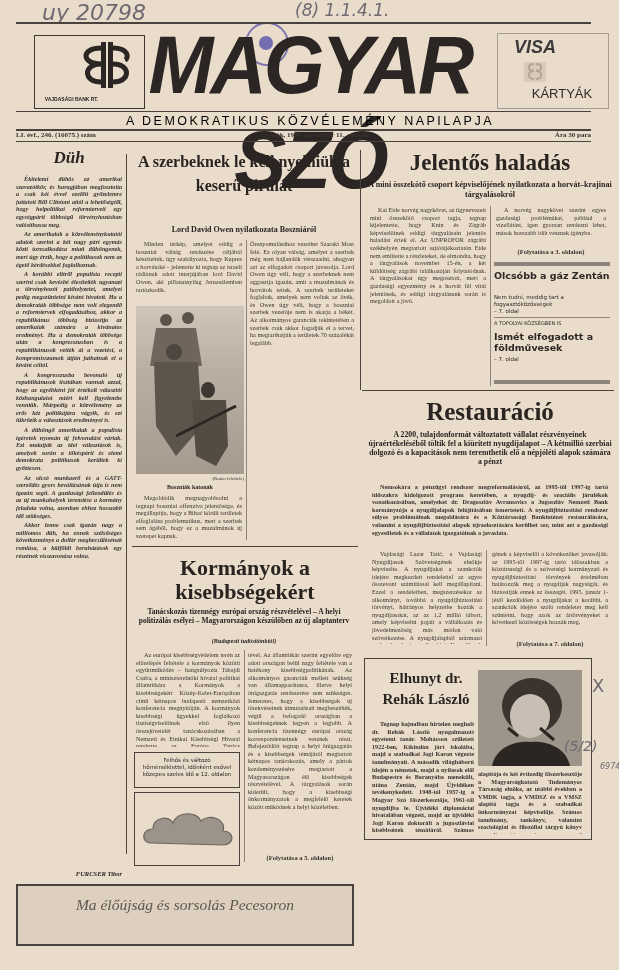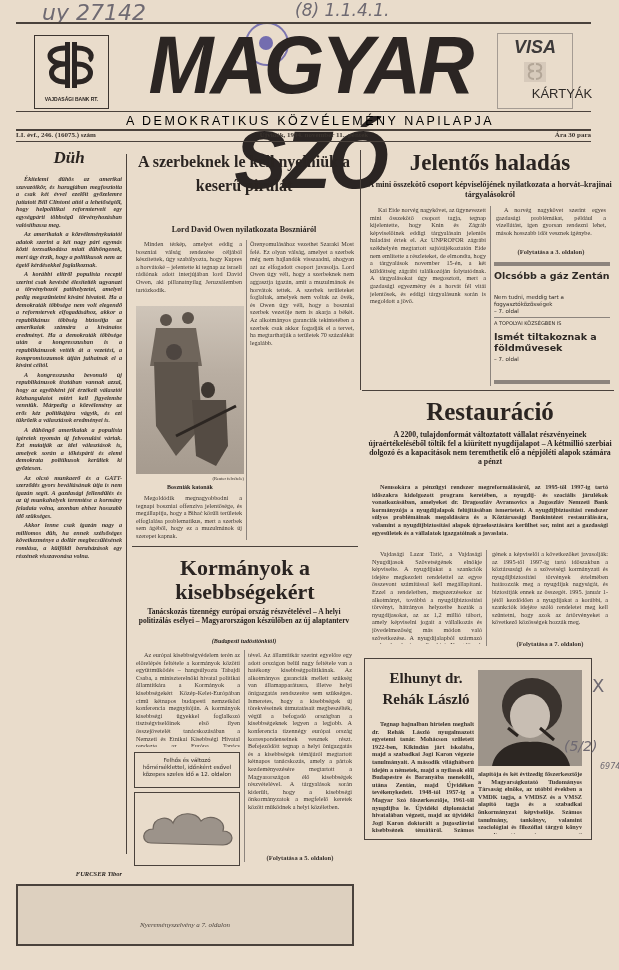--- a/index.html
+++ b/index.html
@@ -7,21 +7,21 @@
     width:619px; height:970px; overflow:hidden;
     background:#e9dccb;
     font-family:"Liberation Serif", serif;
     color:#2a2522;
     position:relative;
   }
   .rule { position:absolute; background:#4a423c; }
   .hand { position:absolute; font-family:"DejaVu Sans", sans-serif; color:#6f6a72; font-style:italic; }
   .stamp { position:absolute; width:40px; height:40px; border-radius:50%; border:2px solid #5a55a8; opacity:.75; }
   .stamp::after { content:""; position:absolute; left:12px; top:12px; width:14px; height:14px; border-radius:50%; background:#4d48a6; }
-  .logo-box { position:absolute; border:1px solid #3d3631; }
+  .logo-box { position:absolute; border:1px solid #3d3631;padding-left:36px; }
   .masthead-title {
     position:absolute; left:130px; top:22px; width:360px; text-align:center;
     font-family:"Liberation Sans", sans-serif; font-weight:bold; font-style:italic;
     font-size:78px; letter-spacing:-3px; color:#2b2523; line-height:90px;
     transform:scaleY(1.05);
   }
   .tagline {
     position:absolute; left:120px; top:114px; width:380px; text-align:center;
     font-family:"Liberation Sans", sans-serif; font-size:12.5px; letter-spacing:2.5px; color:#000000;
   }
@@ -35,21 +35,21 @@
   .body-text.bold { font-weight:bold; }
   .photo { position:absolute; overflow:hidden; }
   .teaser { position:absolute; font-family:"DejaVu Sans", sans-serif; color:#2e2925; }
   .box { position:absolute; border:1.5px solid #4a423c; }
   .grey-bar { position:absolute; background:#8c847d; }
   .cont { position:absolute; font-size:6.5px; font-weight:bold; text-align:center; color:#3a332e; }
 </style>
 </head>
 <body>
 
-<div class="hand" style="left:42px;top:0px;font-size:22px;">uy 27142</div>
+<div class="hand" style="left:42px;top:0px;font-size:22px;">uy 20798</div>
 <div class="hand" style="left:295px;top:0px;font-size:17px;">(8) 1.1.4.1.</div>
 <div class="stamp" style="left:245px;top:22px;"></div>
 
 <div class="rule" style="left:16px;top:22px;width:575px;height:1.5px;"></div>
 
 <div class="logo-box" style="left:34px;top:35px;width:73px;height:72px;">
   <svg width="73" height="60" viewBox="0 0 73 60">
     <rect x="30" y="6" width="5" height="46" fill="#2b2523"></rect>
     <rect x="37" y="6" width="5" height="46" fill="#2b2523"></rect>
     <path d="M30 12 C10 12 10 28 30 28 C12 28 12 46 30 46" fill="none" stroke="#2b2523" stroke-width="5"></path>
@@ -140,21 +140,21 @@
 <div class="rule" style="left:490px;top:206px;width:0.8px;height:180px;background:#8c847d;"></div>
 <div class="body-text" style="left:496px;top:206px;width:110px;height:40px;text-indent:8px;">A norvég nagykövet szerint egyes gazdasági problémákat, például a vízellátást, igen gyorsan rendezni lehet, mások hosszabb időt vesznek igénybe.</div>
 <div class="cont" style="left:496px;top:248px;width:110px;">(Folytatása a 3. oldalon)</div>
 
 <div class="grey-bar" style="left:494px;top:262px;width:116px;height:4px;"></div>
 <div class="teaser" style="left:494px;top:270px;width:116px;font-size:9.5px;font-weight:bold;line-height:11px;">Olcsóbb a gáz Zentán</div>
 <div class="teaser" style="left:494px;top:294px;width:116px;font-size:5.5px;line-height:6.5px;">Nem tudni, meddig tart a fogyasztóközösségek</div>
 <div class="teaser" style="left:494px;top:308px;width:116px;font-size:5.5px;">– 7. oldal</div>
 <div class="rule" style="left:494px;top:317px;width:116px;height:0.6px;background:#8c847d;"></div>
 <div class="teaser" style="left:494px;top:320px;width:116px;font-size:5px;">A TOPOLYAI KÖZSÉGBEN IS</div>
-<div class="teaser" style="left:494px;top:331px;width:116px;font-size:9.5px;font-weight:bold;line-height:11px;">Ismét tiltakoznak a földművesek</div>
+<div class="teaser" style="left:494px;top:331px;width:116px;font-size:9.5px;font-weight:bold;line-height:11px;">Ismét elfogadott a földművesek</div>
 <div class="teaser" style="left:494px;top:356px;width:116px;font-size:5.5px;">– 7. oldal</div>
 <div class="grey-bar" style="left:494px;top:380px;width:116px;height:4px;"></div>
 
 <div class="rule" style="left:362px;top:390px;width:252px;height:1px;"></div>
 
 <div class="headline" style="left:366px;top:398px;width:248px;font-size:25px;line-height:28px;">Restauráció</div>
 <div class="sub" style="left:368px;top:430px;width:244px;font-size:7.8px;line-height:9px;">A 2200, tulajdonformát változtatott vállalat részvényeinek újraértékeléséből töltik fel a kiürített nyugdíjalapot – A kétmillió szerbiai dolgozó és a kapacitások nem teremthetik elő a népjóléti alapok számára a pénzt</div>
 <div class="body-text bold" style="left:372px;top:483px;width:236px;height:62px;text-indent:8px;">Nemsokára a pénzügyi rendszer megreformálásáról, az 1995-től 1997-ig tartó időszakra kidolgozott program keretében, a nyugdíj- és szociális járulékok vonatkozásában, amelyeket dr. Dragoszláv Avramovics a Jugoszláv Nemzeti Bank kormányzója a nyugdíjalapok felújításában ismertetett. A nyugdíjbiztosítási rendszer súlyos problémáinak megoldására és a Köztársasági Bankintézet restaurálására, valamint a nyugdíjbiztosítási alapok újraelosztására kerülhet sor, mint azt a gazdasági egyesületek és a vállalatok igazgatóinak a javaslata.</div>
 <div class="body-text" style="left:372px;top:550px;width:110px;height:94px;text-indent:8px;">Vajdasági Lazar Tatić, a Vajdasági Nyugdíjasok Szövetségének elnökje képviselte. A nyugdíjakat a szankciók idejére megkezdett rendelettel az egyre összevont számítással kell megállapítani. Ezzel a rendeletben, megszerzésekor az alkotmányt, továbbá a nyugdíjbiztosítási törvényt, hátrányos helyzetbe hozták a nyugdíjasokat, az az 1,2 millió tábort, amely képviselni jogait a vállalkozás és jövedelmezőség más módon való szövetkezése. A nyugdíjalapból származó szakemberek és a Szerbiai Nyugdíjasok Szövetsége.</div>
 <div class="rule" style="left:486px;top:550px;width:0.8px;height:96px;background:#8c847d;"></div>
@@ -168,18 +168,18 @@
     <ellipse cx="54" cy="36" rx="30" ry="28" fill="#3a332e"></ellipse>
     <ellipse cx="52" cy="46" rx="20" ry="22" fill="#c8beb3"></ellipse>
     <path d="M30 58 L40 66 M62 58 L76 70" stroke="#2a2420" stroke-width="3"></path>
     <path d="M14 96 C18 76 40 70 52 72 C66 70 88 76 92 96 Z" fill="#2c2622"></path>
   </svg>
 </div>
 <div class="body-text bold" style="left:372px;top:720px;width:102px;height:112px;text-indent:8px;">Tegnap hajnalban hirtelen meghalt dr. Rehák László nyugalmazott egyetemi tanár. Mohácson született 1922-ben, Kikindán járt iskolába, majd a szabadkai Jogi Karon végezte tanulmányait. A második világháború idején a németek, majd a nyilasok elől Budapestre és Baranyába menekült, utána Zentán, majd Újvidéken tevékenykedett. 1948-tól 1957-ig a Magyar Szó főszerkesztője, 1961-től nyugdíjba le. Újvidéki diplomáciai hivatalában végzett, majd az újvidéki Jogi Karon doktorált a jugoszláviai kisebbségek témájáról. Számos magyar nyelvű szakmai tudományos könyvet írt, a JUNKOSZ Elnökségének tagja lett. A szabadkai Közgazdasági Jogi Karon tanított, tudományos munkájában kisebbségi jogokkal foglalkozott.</div>
 <div class="body-text bold" style="left:478px;top:770px;width:104px;height:64px;">alapítója és két évtizedig főszerkesztője a Magyarságkutató Tudományos Társaság elnöke, az utóbbi években a VMDK tagja, a VMDSZ és a VMSZ alapító tagja és a szabadkai önkormányzat képviselője. Számos tanulmány, tankönyv, valamint szociológiai és filozófiai tárgyú könyv maradt utána, és a nemzeti egyenjogúság harcosaként maradt az utókor emlékezetében. A szabadkai képviselő-testület ma gyászülést tart dr. Rehák László emlékére. Temetése szombaton 13.30 órakor lesz Szabadkán, a Bajai úti temető halottasházában.</div>
 
 <div class="box" style="left:16px;top:884px;width:334px;height:58px;border-width:2px;background:#ddd0bf;">
-  <div style="position:absolute;left:0;top:35px;width:334px;text-align:center;font-style:italic;font-size:7px;color:#4a423c;">Nyereményszelvény a 7. oldalon</div>
+  <div style="position:absolute;left:0;top:10px;width:334px;text-align:center;font-style:italic;font-size:15.5px;color:#5e5650;">Ma élőújság és sorsolás Pecesoron</div>
 </div>
 
 <div class="hand" style="left:564px;top:738px;font-size:14px;">(5/2)</div>
 <div class="hand" style="left:600px;top:762px;font-size:8px;">6974</div>
 <div class="hand" style="left:592px;top:675px;font-size:18px;font-style:normal;">X</div>
 
 </body></html>

